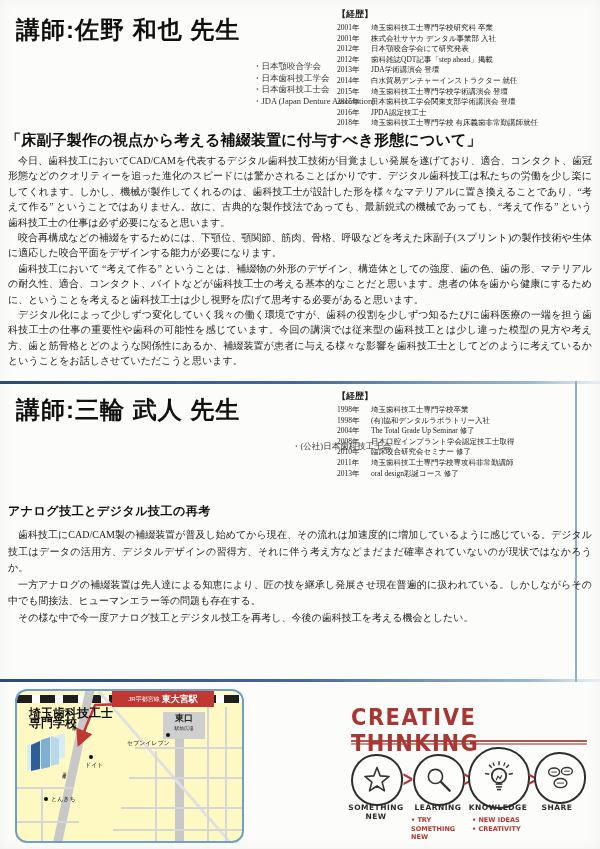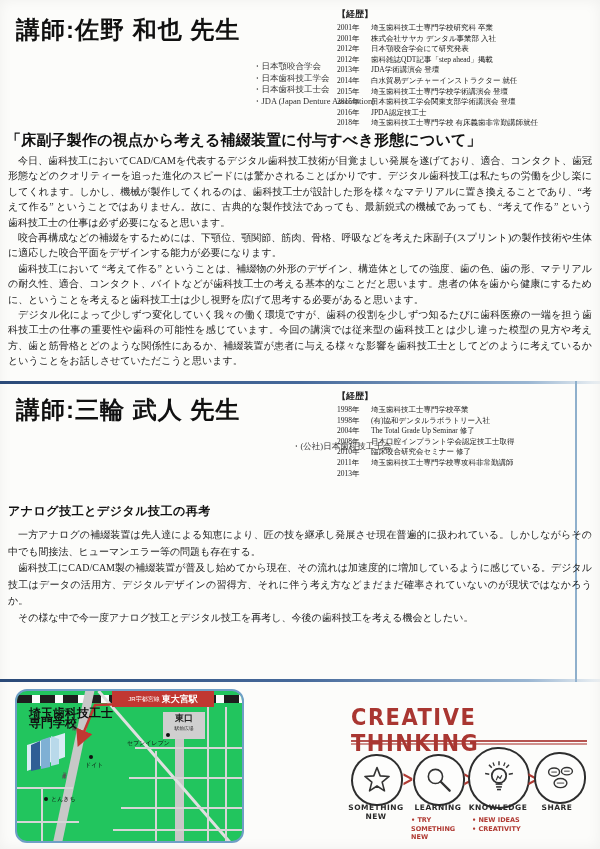--- a/index.html
+++ b/index.html
@@ -23,21 +23,21 @@
         font-weight:bold;font-size:12px;letter-spacing:0.5px;color:#111;}
   .abstract{position:absolute;left:8px;width:584px;font-size:10px;line-height:15.4px;
         text-align:justify;color:#222;}
   .abstract p{margin:0;}
   
   .hr-blue{position:absolute;left:0;width:600px;height:3px;
         background:linear-gradient(to right,#2b4a78 0%,#46699a 50%,#9ab6d2 88%,rgba(154,182,210,0.15) 100%);}
   .vr-blue{position:absolute;left:575px;width:2px;background:#8fb0cc;}
   
   .map{position:absolute;left:15px;top:689px;width:225px;height:150px;
-        background:#22c55e;border:2px solid #6f9fc6;border-radius:12px;overflow:hidden;}
+        background:#fef9c3;border:2px solid #6f9fc6;border-radius:12px;overflow:hidden;}
   .rail{position:absolute;left:0;top:4px;width:100%;height:8px;z-index:1;
         background:repeating-linear-gradient(90deg,#1e1e1e 0 15px,#fbfbfb 15px 23px);}
   .banner{position:absolute;left:95px;top:0;width:102px;height:16px;z-index:5;background:#c13832;
         color:#fff;font-family:"Liberation Sans",sans-serif;display:flex;align-items:center;
         justify-content:center;gap:2px;}
   .banner .sm{font-size:6px;}
   .banner .lg{font-size:9px;font-weight:bold;}
   .exitbox{position:absolute;left:146px;top:21px;width:42px;height:27px;z-index:4;background:#cfcfcf;
         font-family:"Liberation Sans",sans-serif;text-align:center;color:#222;}
   .exitbox .e1{font-size:9px;font-weight:bold;line-height:13px;}
@@ -166,28 +166,29 @@
     <div class="crow">
         <span class="cy">2010年</span>
         <span class="cd">臨床咬合研究会セミナー 修了</span>
       </div>
     <div class="crow">
         <span class="cy">2011年</span>
         <span class="cd">埼玉歯科技工士専門学校専攻科非常勤講師</span>
       </div>
     <div class="crow">
         <span class="cy">2013年</span>
+        <span class="cd">oral design彩誕コース 修了</span>
       </div>
   </div>
 
   <div class="lec-title2" style="top:503px;">アナログ技工とデジタル技工の再考</div>
 
   <div class="abstract" style="top:527px;line-height:16.5px;">
+    <p>　歯科技工にCAD/CAM製の補綴装置が普及し始めてから現在、その流れは加速度的に増加しているように感じている。デジタル技工はデータの活用方、デジタルデザインの習得方、それに伴う考え方などまだまだ確率されていないのが現状ではなかろうか。</p>
     <p>　一方アナログの補綴装置は先人達による知恵により、匠の技を継承し発展させ現在普遍的に扱われている。しかしながらその中でも間接法、ヒューマンエラー等の問題も存在する。</p>
-    <p>　歯科技工にCAD/CAM製の補綴装置が普及し始めてから現在、その流れは加速度的に増加しているように感じている。デジタル技工はデータの活用方、デジタルデザインの習得方、それに伴う考え方などまだまだ確率されていないのが現状ではなかろうか。</p>
     <p>　その様な中で今一度アナログ技工とデジタル技工を再考し、今後の歯科技工を考える機会としたい。</p>
   </div>
 
   <div class="map">
     <div class="rail"></div>
 
     <div class="road main" style="left:158px;top:46px;width:9px;height:104px;"></div>
     <div class="road main" style="left:70px;top:-8px;width:9px;height:200px;transform:rotate(12deg);transform-origin:top center;"></div>
     <div class="road" style="left:80px;top:0px;width:3px;height:215px;transform:rotate(-41deg);transform-origin:top center;background:#e0e0e0;"></div>
     <div class="road" style="left:118px;top:56px;width:107px;height:2px;"></div>

